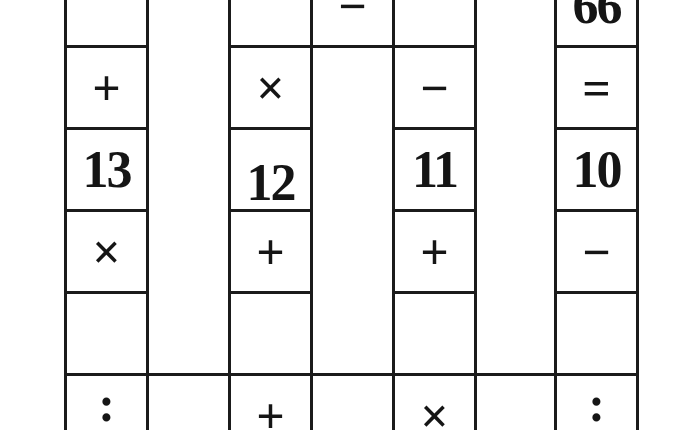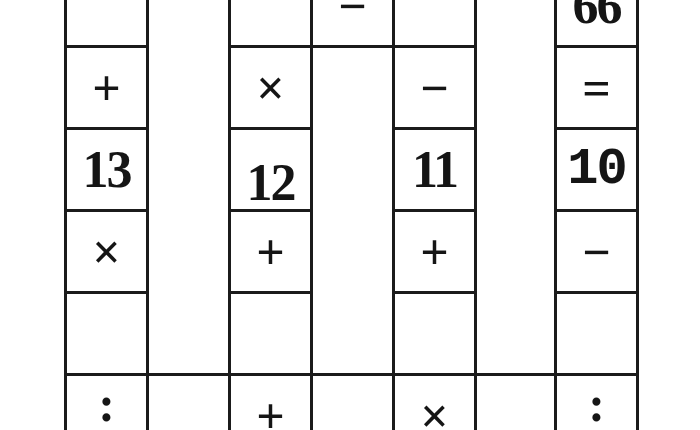--- a/index.html
+++ b/index.html
@@ -83,21 +83,21 @@
     </div>
     <div class="cell number" style="left: 64px; top: 127px;">
       <span class="glyph">13</span>
     </div>
     <div class="cell number" style="left: 228px; top: 127px; align-items: flex-end;">
       <span class="glyph">12</span>
     </div>
     <div class="cell number" style="left: 392px; top: 127px;">
       <span class="glyph">11</span>
     </div>
-    <div class="cell number" style="left: 554px; top: 127px; font-family: Liberation Mono, monospace;">
+    <div class="cell number" style="left: 554px; top: 127px;">
       <span class="glyph">10</span>
     </div>
     <div class="cell operator" style="left: 64px; top: 209px;">
       <span class="glyph">×</span>
     </div>
     <div class="cell operator" style="left: 228px; top: 209px;">
       <span class="glyph">+</span>
     </div>
     <div class="cell operator" style="left: 392px; top: 209px;">
       <span class="glyph">+</span>

